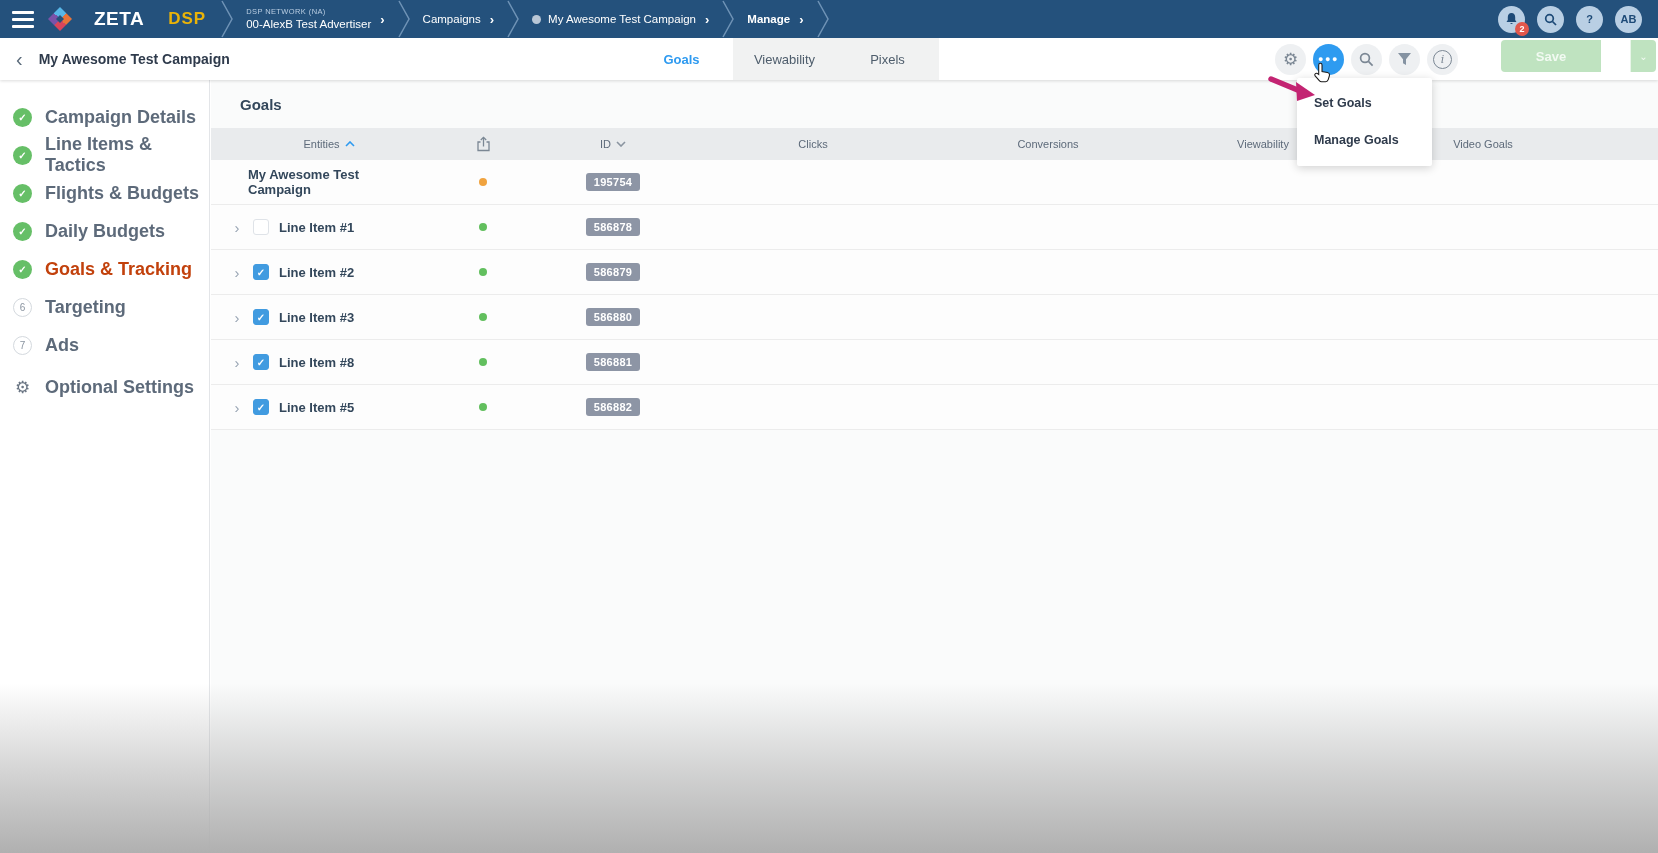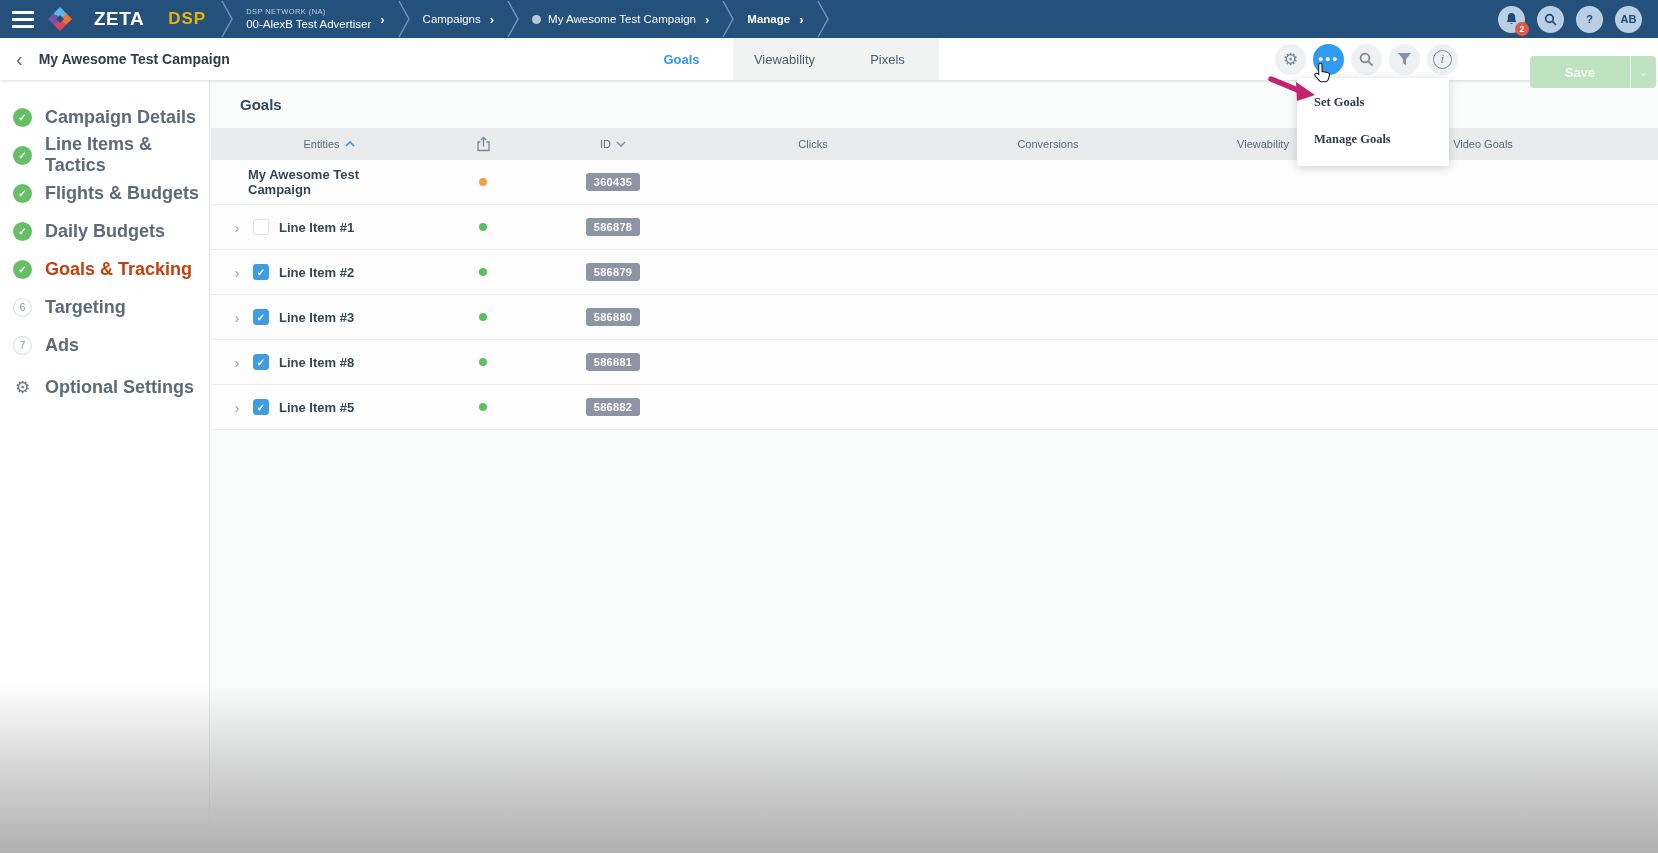--- a/index.html
+++ b/index.html
@@ -34,21 +34,21 @@
   .page-title { font-size:14px; font-weight:bold; color:#2f3b4c; }
   .tabstrip { position:absolute; left:630px; top:0; height:42px; display:flex; background:#f1f2f2; }
   .tab { width:103px; height:42px; display:flex; align-items:center; justify-content:center; font-size:13px; color:#4e5d6c; cursor:pointer; background:#f1f2f2; border:none; font-family:inherit; }
   .tab.active { background:#fff; color:#2e9af0; font-weight:bold; }
   .hdr-actions { position:absolute; right:200px; top:0; height:42px; display:flex; align-items:center; gap:7px; }
   .icon-btn { width:31px; height:31px; border-radius:50%; background:#eef0f2; display:flex; align-items:center; justify-content:center; cursor:pointer; border:none; color:#7b8794; }
   .icon-btn.primary { background:#2e9bf0; color:#fff; }
   .gear-glyph { font-size:17px; color:#7b8794; line-height:1; }
   .dots-glyph { color:#fff; font-size:9px; font-weight:bold; letter-spacing:1.5px; }
   .info-glyph { width:19px; height:19px; border-radius:50%; border:1.6px solid #7b8794; display:flex; align-items:center; justify-content:center; font-size:11px; font-style:italic; font-family:"DejaVu Serif", serif; color:#7b8794; }
-  .save-split { position:absolute; right:2px; top:18px; height:32px; display:flex; border-radius:4px; overflow:hidden; }
+  .save-split { position:absolute; right:2px; top:2px; height:32px; display:flex; border-radius:4px; overflow:hidden;gap:29px; }
   .save-main { width:100px; background:#bfe3c0; color:#f2faf2; border:none; font-family:inherit; font-size:13px; font-weight:bold; cursor:default; }
   .save-caret { width:26px; background:#bfe3c0; border:none; border-left:1px solid rgba(255,255,255,.65); color:#f2faf2; font-size:10px; cursor:default; }
 
   
   .sidebar { position:absolute; left:0; top:80px; width:210px; bottom:0; background:#fff; border-right:1px solid #e3e5e8; padding-top:18px; }
   .side-item { display:flex; align-items:center; gap:13px; height:38px; padding-left:13px; cursor:pointer; }
   .side-item .bullet { width:19px; height:19px; border-radius:50%; flex:none; display:flex; align-items:center; justify-content:center; }
   .side-item.state-complete .bullet { background:#66bf67; color:#fff; font-size:10px; font-weight:bold; }
   .side-item.state-number .bullet { border:1px solid #d4d9de; color:#8a94a0; font-size:10px; }
   .side-item.state-gear .bullet { color:#6b7684; font-size:17px; }
@@ -72,21 +72,21 @@
   .row-name { font-size:13px; font-weight:600; color:#33475b; }
   .row-campaign .cell-entity { padding-left:37px; }
   .row-campaign .row-name { font-weight:bold; }
   .cell-center { display:flex; align-items:center; justify-content:center; }
   .status-dot { width:8px; height:8px; border-radius:50%; }
   .status-dot.orange { background:#f0a33f; }
   .status-dot.green { background:#62bf5e; }
   .id-badge { background:#8d95a5; color:#fff; font-size:11px; font-weight:bold; border-radius:3px; padding:3px 8px; letter-spacing:.3px; cursor:pointer; }
 
   
-  .menu-popup { position:absolute; left:1297px; top:78px; width:152px; background:#fff; box-shadow:0 2px 10px rgba(0,0,0,.18); border-radius:2px; z-index:50; padding:6px 0 8px;font-family:Liberation Serif, serif; }
+  .menu-popup { position:absolute; left:1297px; top:78px; width:135px; background:#fff; box-shadow:0 2px 10px rgba(0,0,0,.18); border-radius:2px; z-index:50; padding:6px 0 8px; }
   .menu-item { height:37px; display:flex; align-items:center; padding-left:17px; font-size:12.5px; font-weight:600; color:#2f3b4c; cursor:pointer; }
 
   
   .anno-arrow { position:absolute; left:1268px; top:76px; z-index:60; pointer-events:none; }
   .cursor-hand { position:absolute; left:1313px; top:62px; z-index:70; pointer-events:none; }
 
   .bottom-fade { position:absolute; left:0; bottom:0; width:1658px; height:170px; background:linear-gradient(to bottom, rgba(179,179,179,0) 0%, rgba(173,173,173,.55) 55%, #b0b0b0 100%); z-index:80; pointer-events:none; }
 </style>
 </head>
 <body>
@@ -273,21 +273,21 @@
   </div>
 
   <div class="row grid-cols row-campaign">
     <div class="cell-entity">
       <span class="row-name">My Awesome Test Campaign</span>
     </div>
     <div class="cell-center">
         <span class="status-dot orange"></span>
       </div>
     <div class="cell-center">
-        <span class="id-badge">360435</span>
+        <span class="id-badge">195754</span>
       </div>
     <div></div>
       <div></div>
       <div></div>
       <div></div>
       <div></div>
   </div>
   <div class="row grid-cols row-line">
     <div class="cell-entity">
       <button class="expander">›</button>

